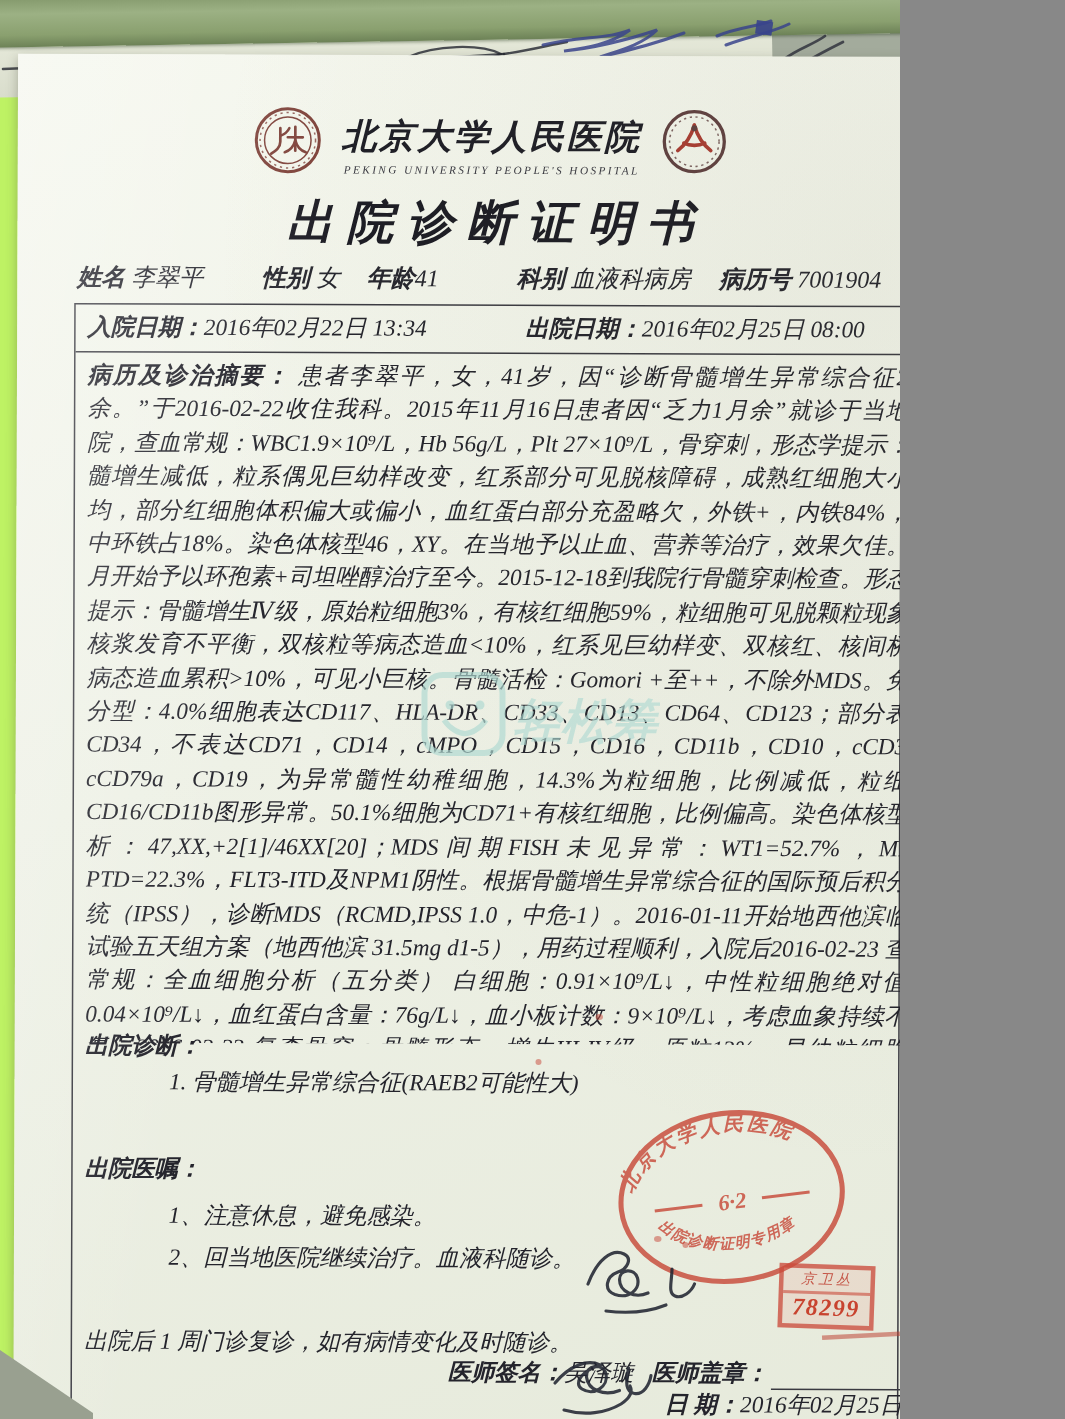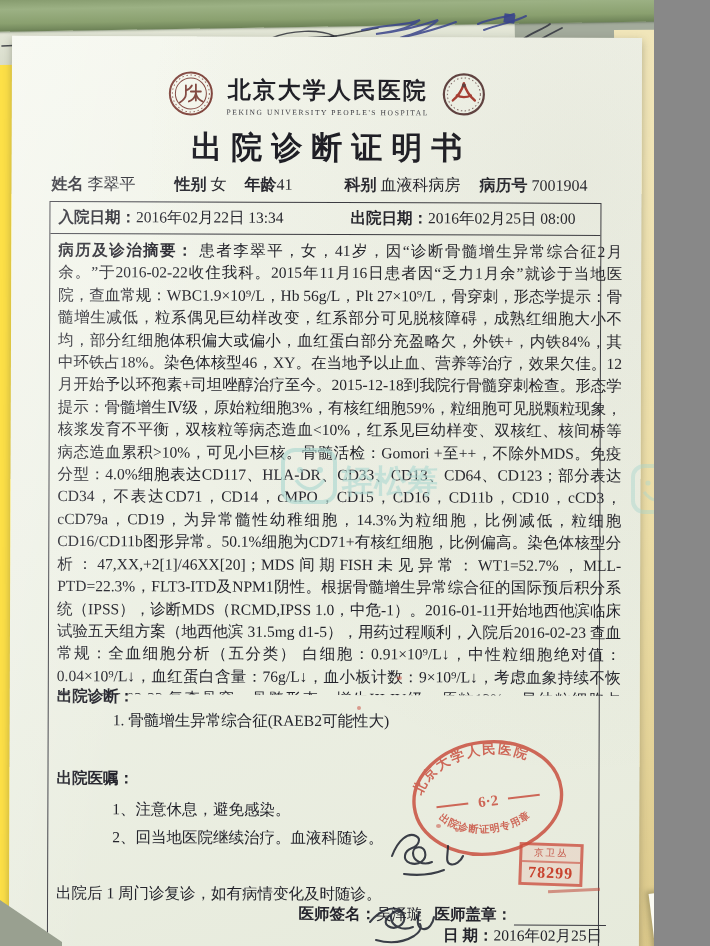--- a/index.html
+++ b/index.html
@@ -1,19 +1,20 @@
 <!DOCTYPE html>
 <html><head>
 <meta charset="utf-8">
 <style>
   html,body{margin:0;padding:0;background:#888;}
   #stage{
-    position:relative;width:654px;height:946px;overflow:hidden;
-    background:#fde047;
+    position:relative;width:600px;height:946px;overflow:hidden;
+    background:#bef264;
     font-family:"Liberation Serif","DejaVu Serif",serif;
+    font-style:italic;
   }
   
   .wall-strip{position:absolute;left:-10px;top:18px;width:740px;height:42px;
     background:linear-gradient(180deg,#e7eadb,#d9ddcc);transform:rotate(-0.8deg);z-index:1;}
   .wall-grey{position:absolute;left:515px;top:16px;width:200px;height:52px;
     background:#a3ab9c;transform:rotate(-1deg);z-index:1;}
   .green-bar{position:absolute;left:-10px;top:-14px;width:740px;height:40px;
     background:linear-gradient(180deg,#74895c 0%,#9cb184 45%,#8aa06f 80%,#6d8257 100%);
     transform:rotate(-0.9deg);box-shadow:0 1px 2px rgba(40,60,30,.4);z-index:2;}
   .scribbles{position:absolute;left:0;top:0;width:710px;height:70px;z-index:3;}

